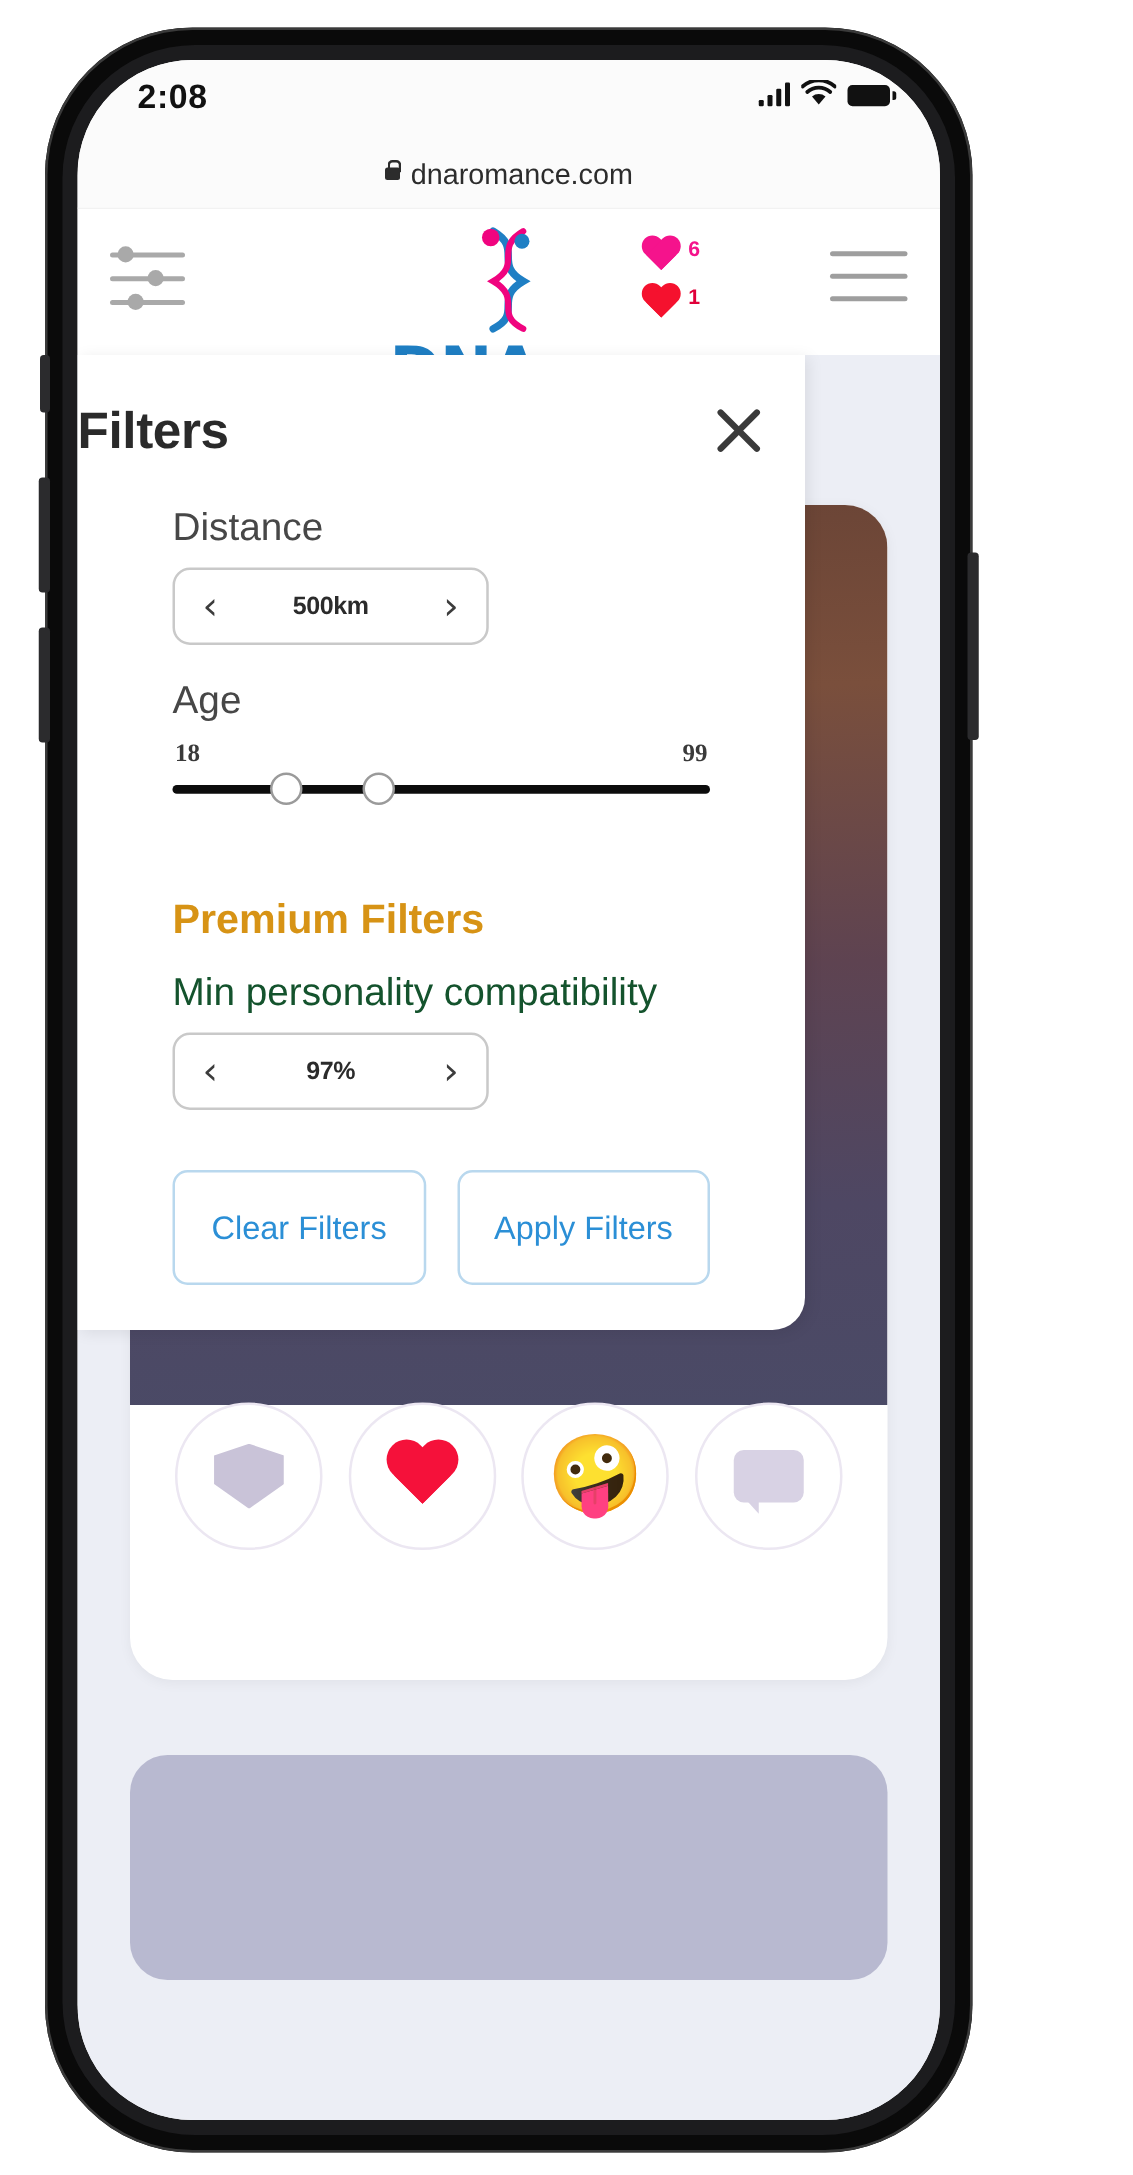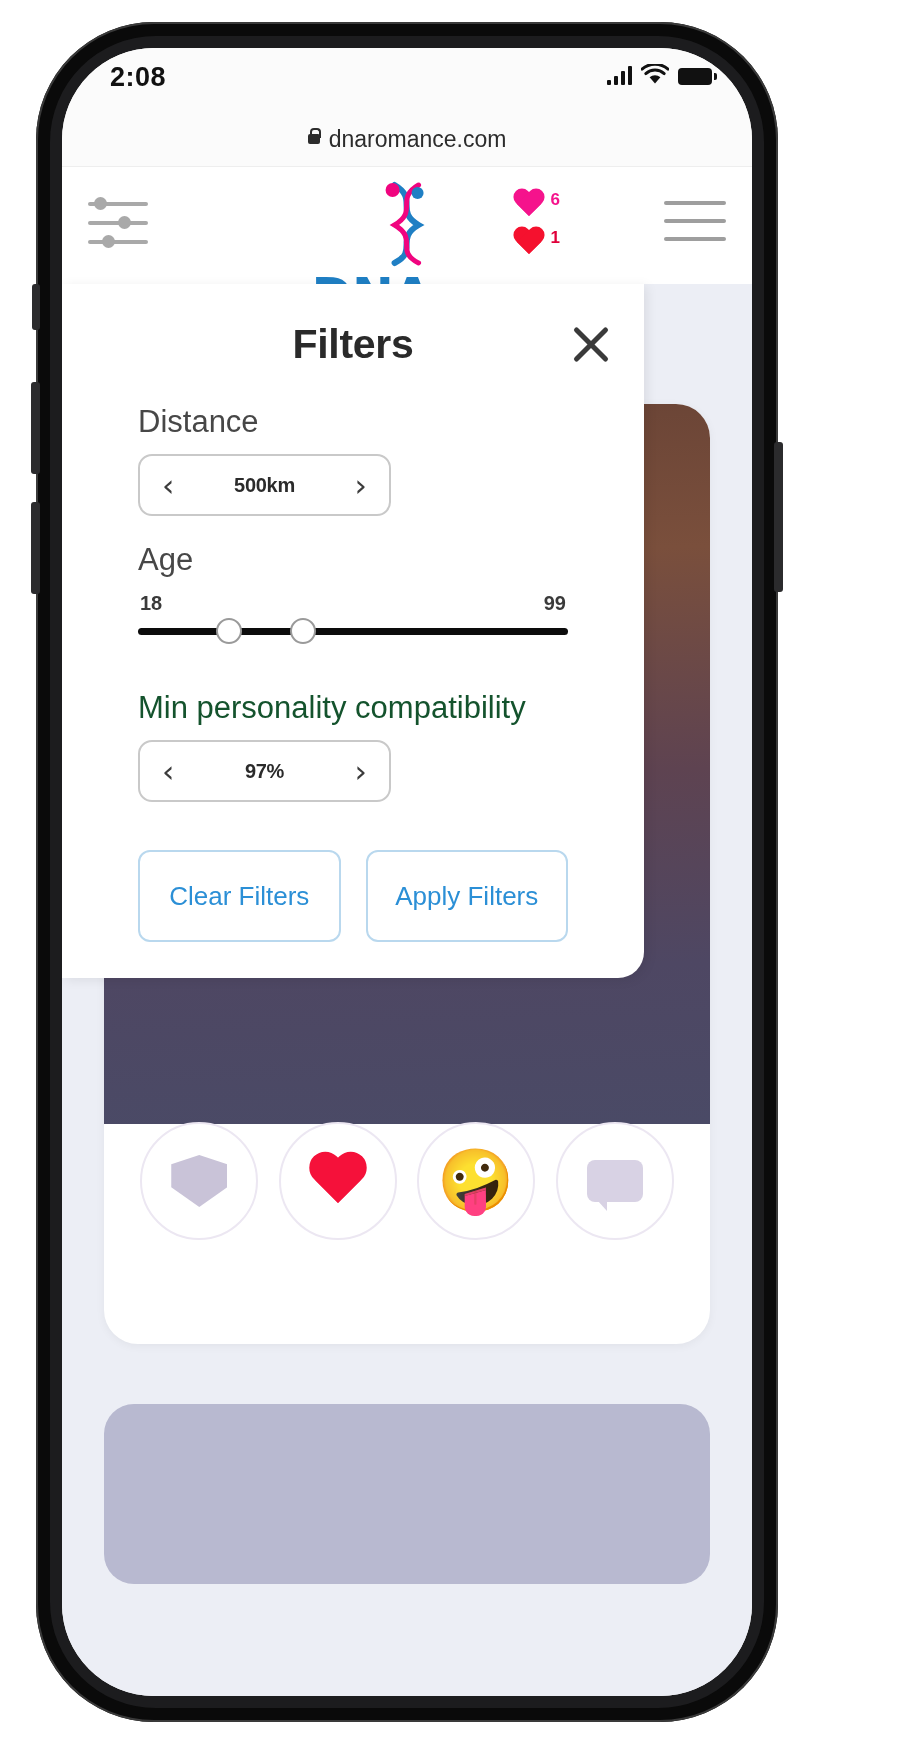--- a/index.html
+++ b/index.html
@@ -290,21 +290,21 @@
     width: 582px;
     background: #ffffff;
     z-index: 30;
     padding: 0 0 36px 0;
     border-bottom-right-radius: 26px;
     box-shadow: 3px 2px 12px rgba(0,0,0,0.08);
   }
   #modal-header {
     position: relative;
     height: 120px;
-    display: flex; align-items: center; justify-content: center;
+    display: flex; align-items: center; 
   }
   #modal-title {
     font-size: 41px; font-weight: 700; color: #2a2a2a;
     letter-spacing: -0.3px;
   }
   #close-icon {
     position: absolute; right: 30px; top: 36px;
     width: 48px; height: 48px; cursor: pointer;
   }
   #close-icon span {
@@ -337,21 +337,21 @@
   }
   .stepper .value {
     font-size: 20px; font-weight: 700; color: #2b2b2b;
     letter-spacing: -0.3px;
   }
 
   .field-group { margin-bottom: 26px; }
 
   
   #age-section { margin-top: 8px; }
-  #slider-wrap { position: relative; height: 72px; margin-top: 4px; }
+  #slider-wrap { position: relative; height: 72px; margin-top: 4px; font-family: Liberation Serif, serif; }
   #slider-min, #slider-max {
     position: absolute; top: 0;
     font-size: 20px; font-weight: 700; color: #3a3a3a;
   }
   #slider-min { left: 2px; }
   #slider-max { right: 2px; }
   #slider-track {
     position: absolute; left: 0; right: 0; top: 36px;
     height: 7px; background: #0c0c0c; border-radius: 4px;
   }
@@ -533,20 +533,21 @@
           <div class="field-label">Age</div>
           <div id="slider-wrap">
             <span id="slider-min">18</span>
             <span id="slider-max">99</span>
             <div id="slider-track"></div>
             <div class="slider-handle" id="handle-min"></div>
             <div class="slider-handle" id="handle-max"></div>
           </div>
         </div>
 
+        <div id="premium-heading">Premium Filters</div>
 
         <div class="field-group">
           <div class="field-label muted">Min personality compatibility</div>
           <div class="stepper">
             <span class="chev">‹</span>
             <span class="value">97%</span>
             <span class="chev">›</span>
           </div>
         </div>
 

